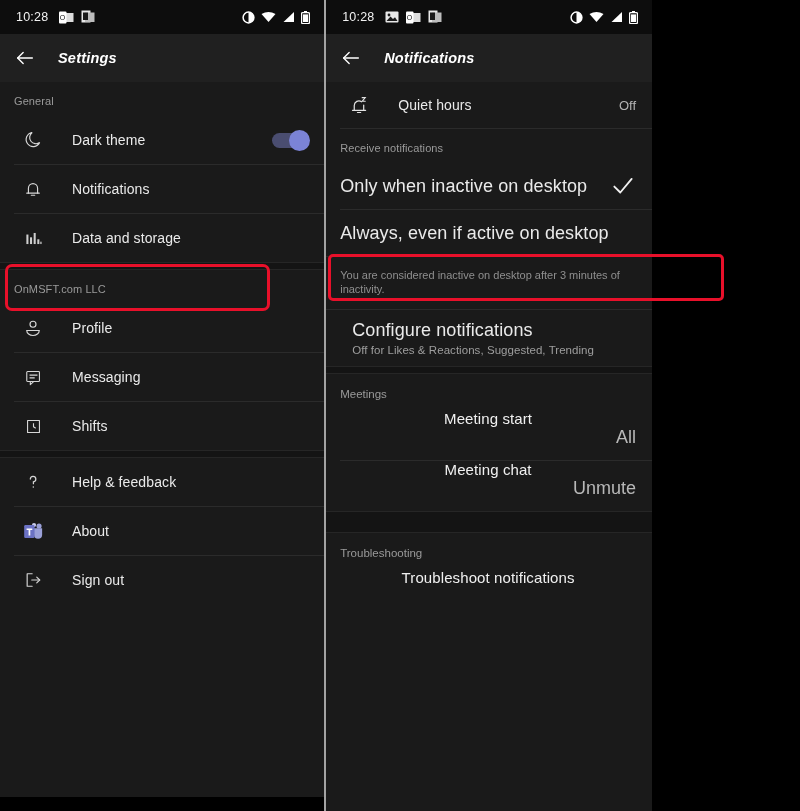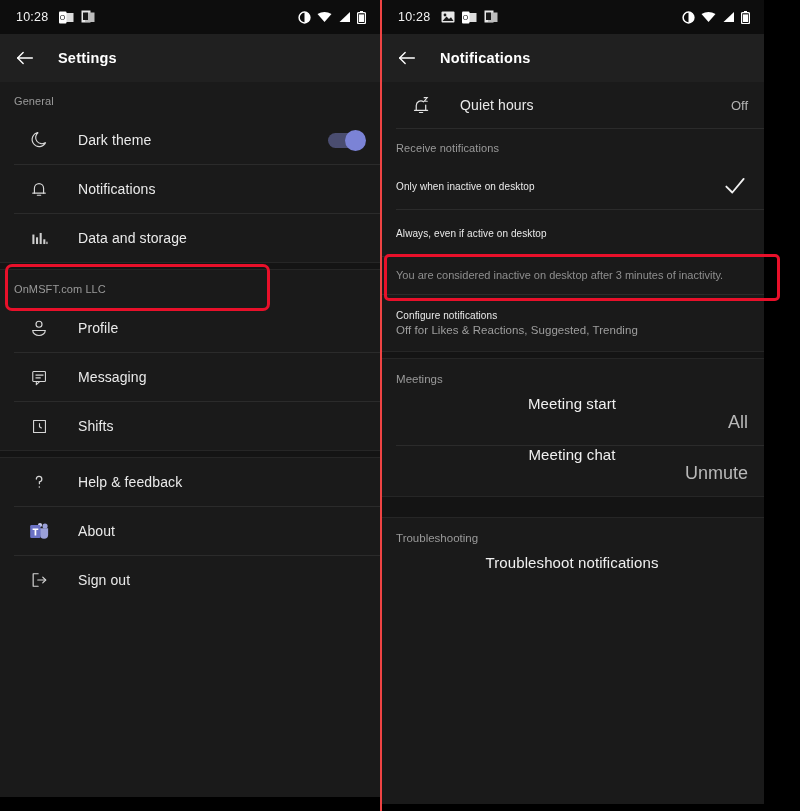--- a/index.html
+++ b/index.html
@@ -4,22 +4,22 @@
 <style>
   * { margin:0; padding:0; box-sizing:border-box; }
   html, body {
     width:800px; height:811px;
     background:#000;
     font-family:"Liberation Sans", sans-serif;
     overflow:hidden;
   }
   .screens {
     display:flex;
-    width:764px; height:811px;
-    background:#ef4444;
+    width:652px; height:811px;
+    background:#a3a3a3;
   }
   .panel {
     width:398px;
     height:811px;
     background:#1a1a1a;
     position:relative;
     display:flex;
     flex-direction:column;
   }
   .panel.right { width:400px; margin-left:2px; }
@@ -58,20 +58,21 @@
     padding-left:14px;
     gap:22px;
   }
   .appbar.right-bar { background:#202020; }
   .back-arrow { width:22px; height:22px; display:block; }
   .appbar-title {
     color:#fff;
     font-size:14.5px;
     font-weight:bold;
     letter-spacing:.2px;
+    font-style:italic;
   }
 
   
   .body { flex:1 1 auto; background:#1a1a1a; position:relative; }
   .bottombar {
     height:14px;
     flex:0 0 14px;
     background:#000;
   }
 
@@ -81,21 +82,21 @@
     font-size:11px;
     padding:13px 0 9px 14px;
     letter-spacing:.1px;
   }
 
   
   .row {
     display:flex;
     align-items:center;
     height:48px;
-    padding-left:26px;
+    padding-left:20px;
     padding-right:16px;
     position:relative;
   }
   .row .ic {
     width:26px; height:26px;
     flex:0 0 26px;
     display:flex; align-items:center; justify-content:center;
     margin-right:26px;
   }
   .row .label {
@@ -152,32 +153,32 @@
     position:absolute;
     left:2px; top:172px;
     width:396px; height:47px;
     border:3px solid #e8102a;
     border-radius:5px;
     pointer-events:none;
     z-index:5;
   }
 
   
-  .two-line { display:flex; flex-direction:column; justify-content:center; }
+  .two-line { display:flex; flex-direction:column; justify-content:center;margin-left:12px; }
   .two-line .label { color:#eaeaea; font-size:14px; margin-bottom:3px; }
   .two-line .sub { color:#9e9e9e; font-size:11.5px; letter-spacing:.05px; }
   .row.tall { height:56px; align-items:center; }
   .helper-text {
     color:#8f8f8f;
     font-size:11px;
     padding:11px 2px 12px 14px;
     line-height:1.3;
   }
   .row.nolead { padding-left:14px; }
-  .row.nolead .label { font-size:10px; }
+  .row.nolead .label { font-size:18px; }
   .checkmark { margin-left:auto; width:26px; height:26px; }
   .row.big { height:50px;flex-direction:column; }
   .row.big .label { font-size:15px; color:#f0f0f0; }
   .row.big .value { font-size:18px; color:#b8b8b8; }
   .spacer-dark { background:#1a1a1a; }
   .bigsec {
     color:#9a9a9a;
     font-size:11.5px;
     padding:14px 0 10px 14px;
   }

